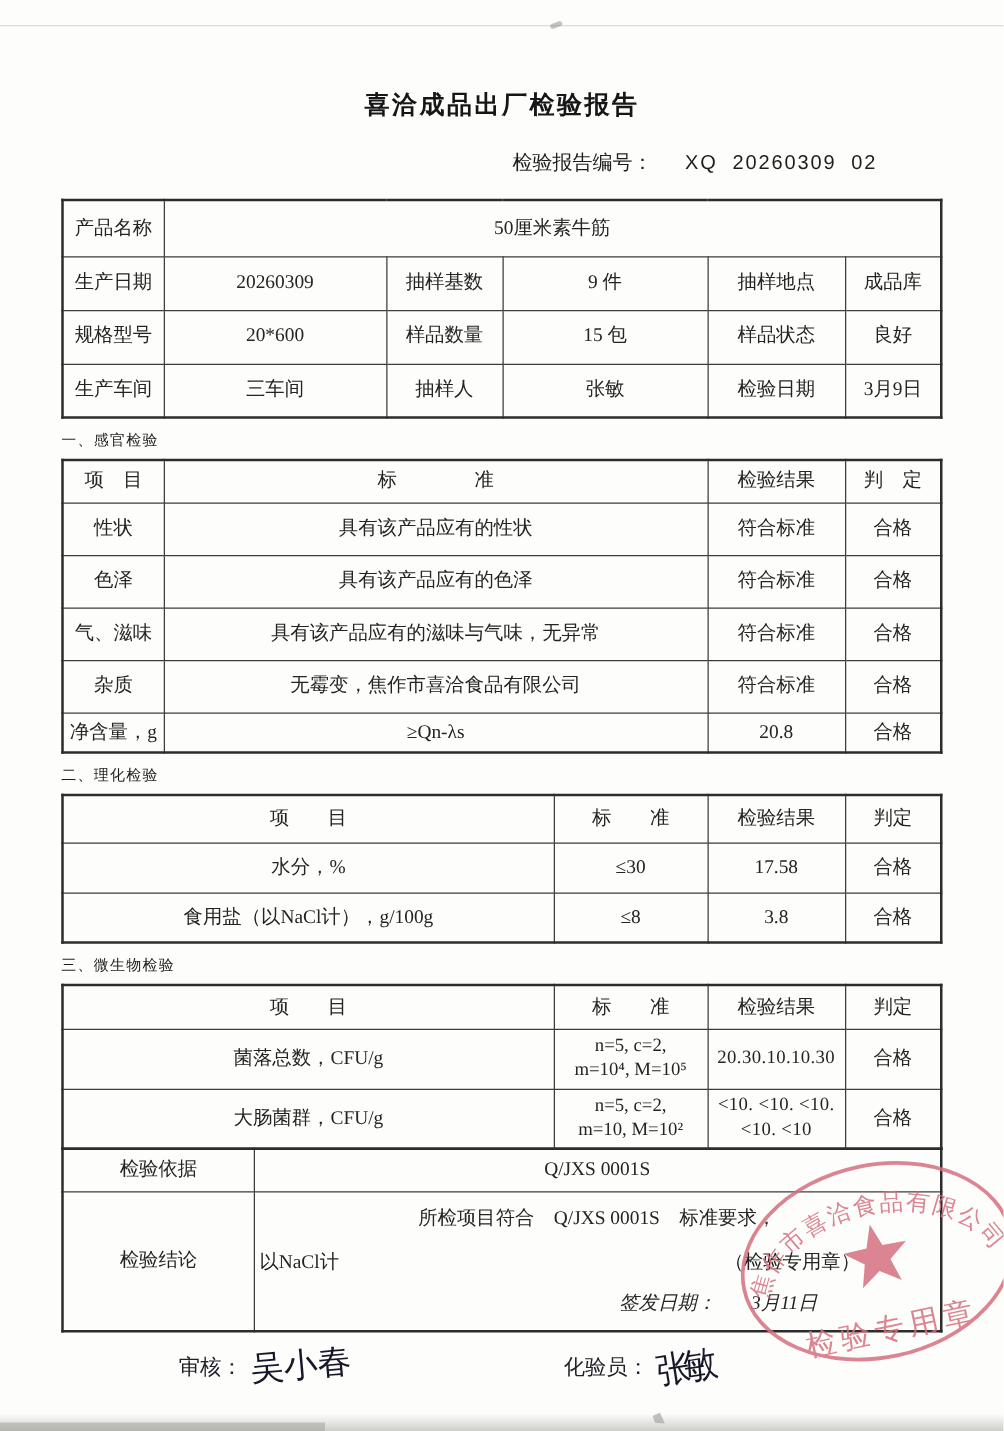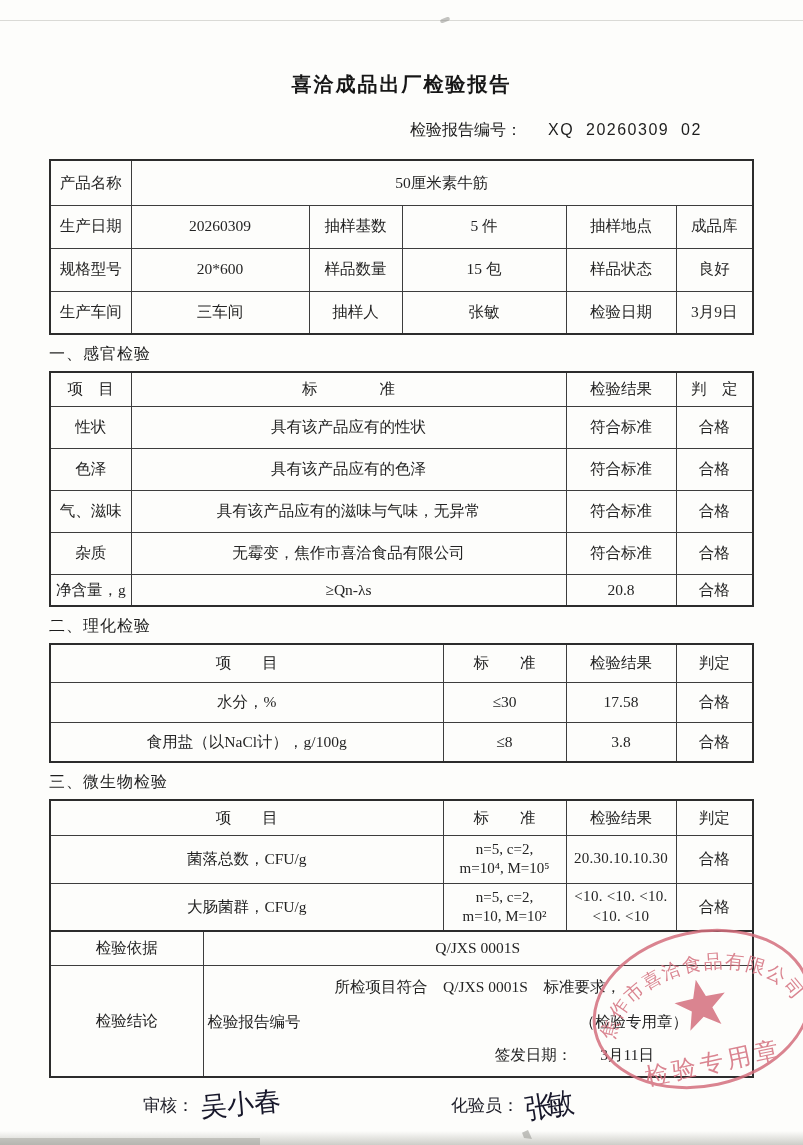--- a/index.html
+++ b/index.html
@@ -58,41 +58,41 @@
     padding: 2px 4px;
     line-height: 1.3;
     color: #242424;
     overflow: hidden;
   }
   td.left { text-align: left; padding-left: 9px; }
   .info-t { margin-top: 18px; }
   .info-t tr { height: 43px; }
   .info-t tr:first-child { height: 45px; }
 
-  .sec-title { margin: 9px 0 6px 49px; font-size: 16px; color: #1e1e1e; letter-spacing: 1px; }
+  .sec-title { margin: 9px 0 6px 49px; font-size: 12px; color: #1e1e1e; letter-spacing: 1px; }
 
   .sens-t tr { height: 42px; }
   .sens-t tr:first-child { height: 34px; }
   .sens-t tr:last-child { height: 32px; }
 
   .phys-t tr { height: 40px; }
   .phys-t tr:first-child { height: 38px; }
 
   .micro-t tr { height: 48px; }
   .micro-t tr:first-child { height: 35px; }
   .micro-t .std2 { line-height: 1.25; font-size: 15px; }
   .micro-t .res { font-size: 15px; letter-spacing: 0.3px; }
 
   .foot-t { margin-top: -2px; }
   .foot-t tr.basis-row { height: 34px; }
   .foot-t tr.conc-row { height: 112px; }
   .conc-cell { text-align: left; padding: 10px 12px 6px 12px; vertical-align: top; }
   .conc-cell .cl1 { margin-bottom: 15px; white-space: pre; }
   .conc-cell .cl2 { display: flex; justify-content: space-between; padding-right: 60px; margin-bottom: 13px; }
-  .conc-cell .cl3 { display: flex; justify-content: flex-end; padding-right: 94px; }
+  .conc-cell .cl3 { display: flex; justify-content: flex-end; padding-right: 94px; font-style: italic; }
   .conc-cell .cl3 .date-val { margin-left: 28px; }
 
   .sign-row {
     display: flex;
     margin: 16px 0 0 143px;
     align-items: flex-start;
     font-size: 17px;
     color: #20202a;
   }
   .sign-item { display: flex; align-items: flex-start; }
@@ -145,21 +145,21 @@
     </colgroup>
     <tbody>
         <tr>
       <td>产品名称</td>
       <td colspan="5">50厘米素牛筋</td>
     </tr>
     <tr>
       <td>生产日期</td>
       <td>20260309</td>
       <td>抽样基数</td>
-      <td>5 件</td>
+      <td>9 件</td>
       <td>抽样地点</td>
       <td>成品库</td>
     </tr>
     <tr>
       <td>规格型号</td>
       <td>20*600</td>
       <td>样品数量</td>
       <td>15 包</td>
       <td>样品状态</td>
       <td>良好</td>
@@ -297,21 +297,21 @@
     <tbody>
         <tr class="basis-row">
       <td>检验依据</td>
       <td>Q/JXS 0001S</td>
     </tr>
     <tr class="conc-row">
       <td>检验结论</td>
       <td class="conc-cell">
         <div class="cl1">所检项目符合    Q/JXS 0001S    标准要求，</div>
         <div class="cl2">
-          <span>检验报告编号</span>
+          <span>以NaCl计</span>
           <span>（检验专用章）</span>
         </div>
         <div class="cl3">
           <span>签发日期：</span>
           <span class="date-val">3月11日</span>
         </div>
       </td>
     </tr>
   </tbody>
     </table>

